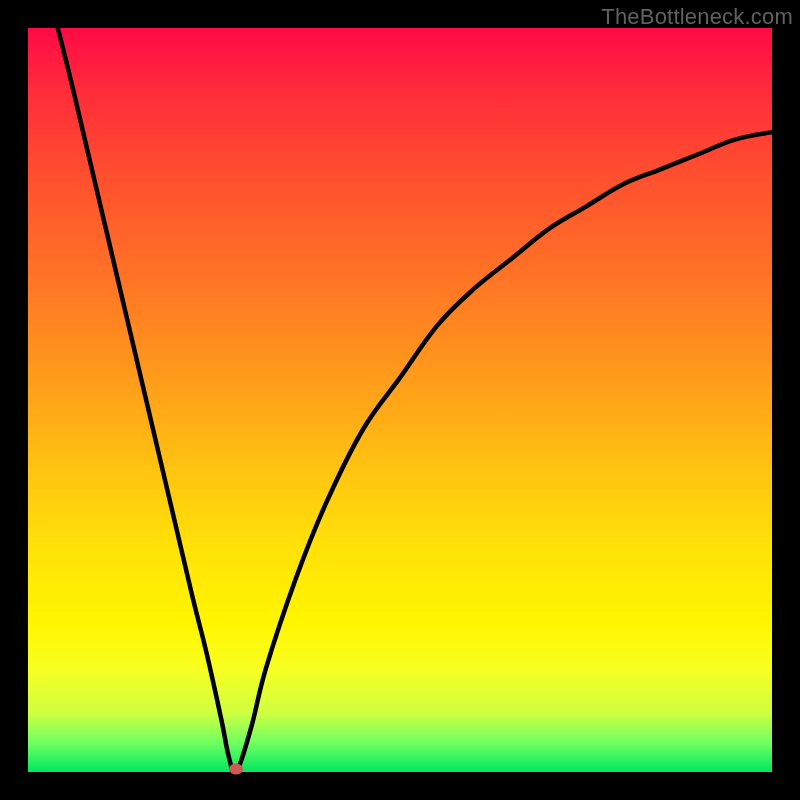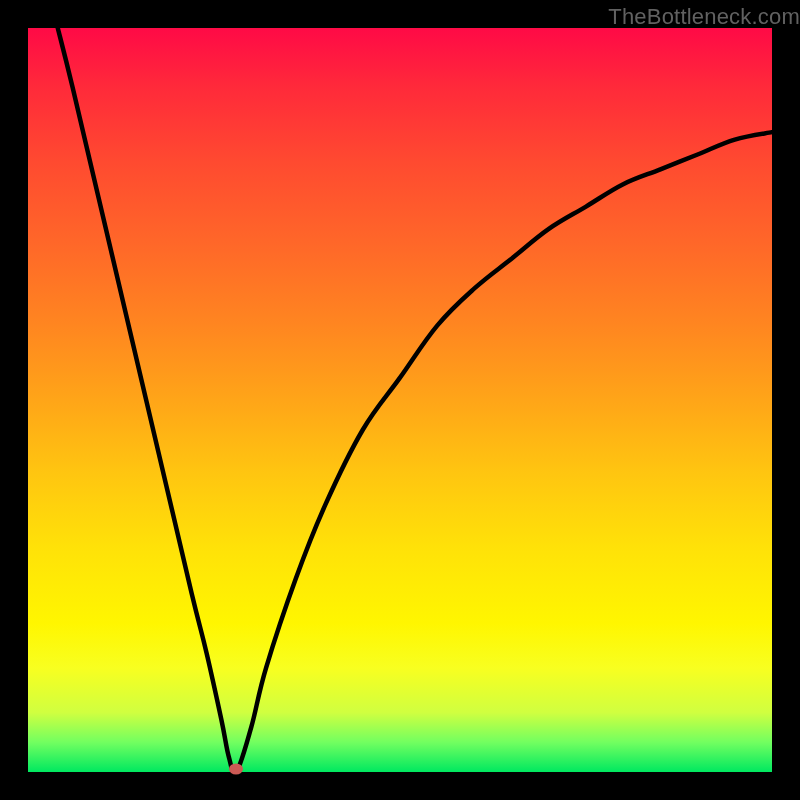--- a/index.html
+++ b/index.html
@@ -35,21 +35,21 @@
       #fff600 80%,
       #f8ff20 86%,
       #d0ff40 92%,
       #72ff60 96%,
       #00e860 100%
     );
   }
   .watermark {
     position: absolute;
     top: 4px;
-    right: 0;
+    right: 7px;
     color: #616161;
     font-size: 22px;
     font-weight: 500;
     letter-spacing: 0.2px;
     z-index: 5;
     user-select: none;
   }
   svg.curve {
     position: absolute;
     left: 0;

